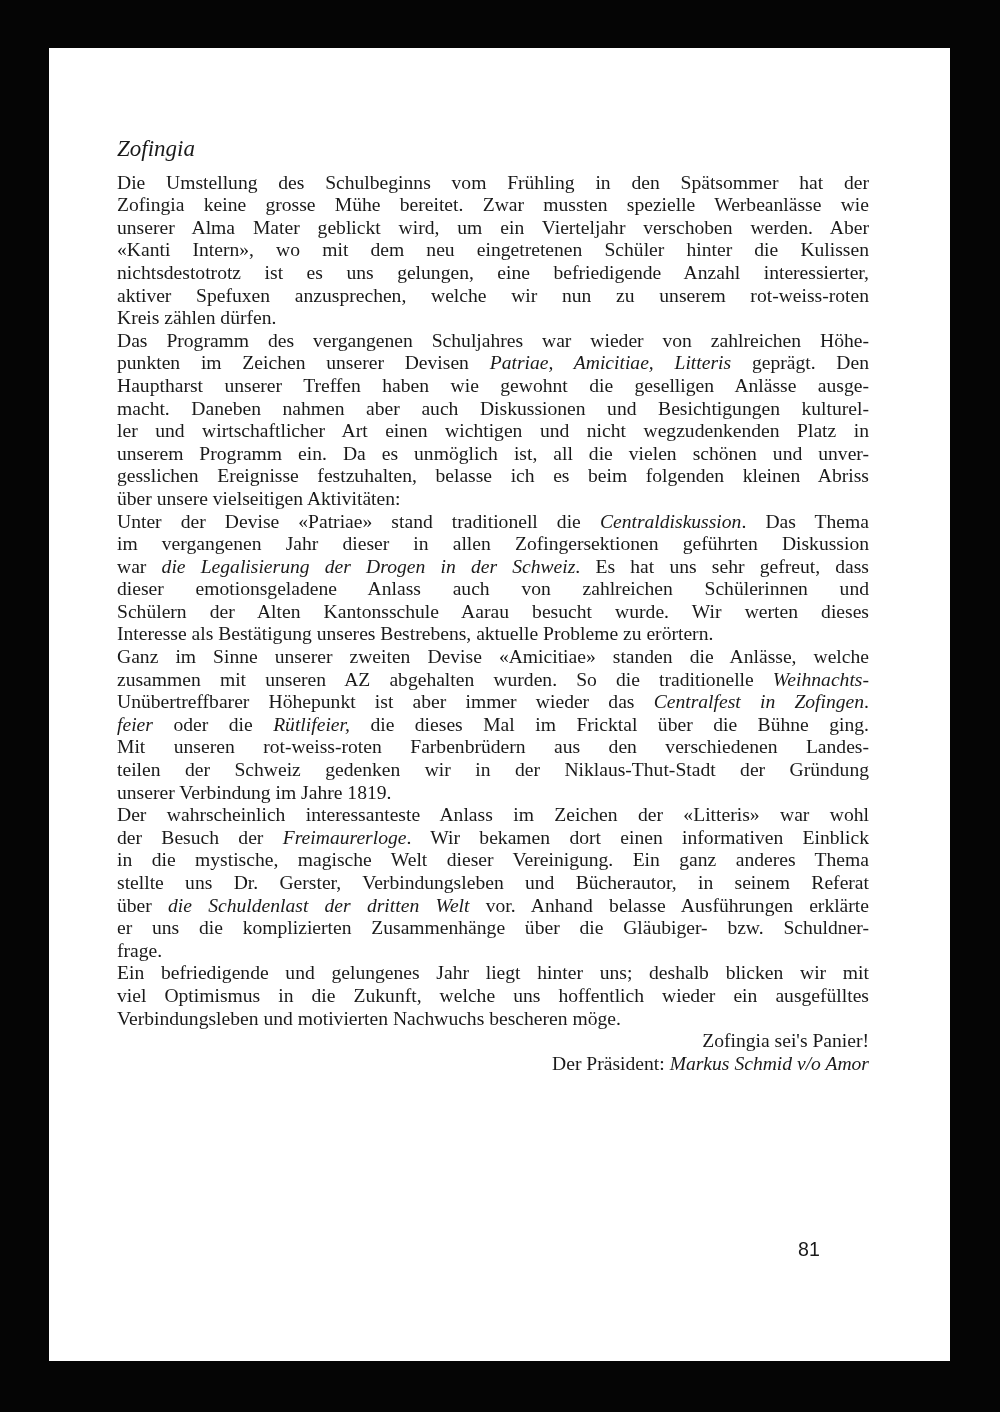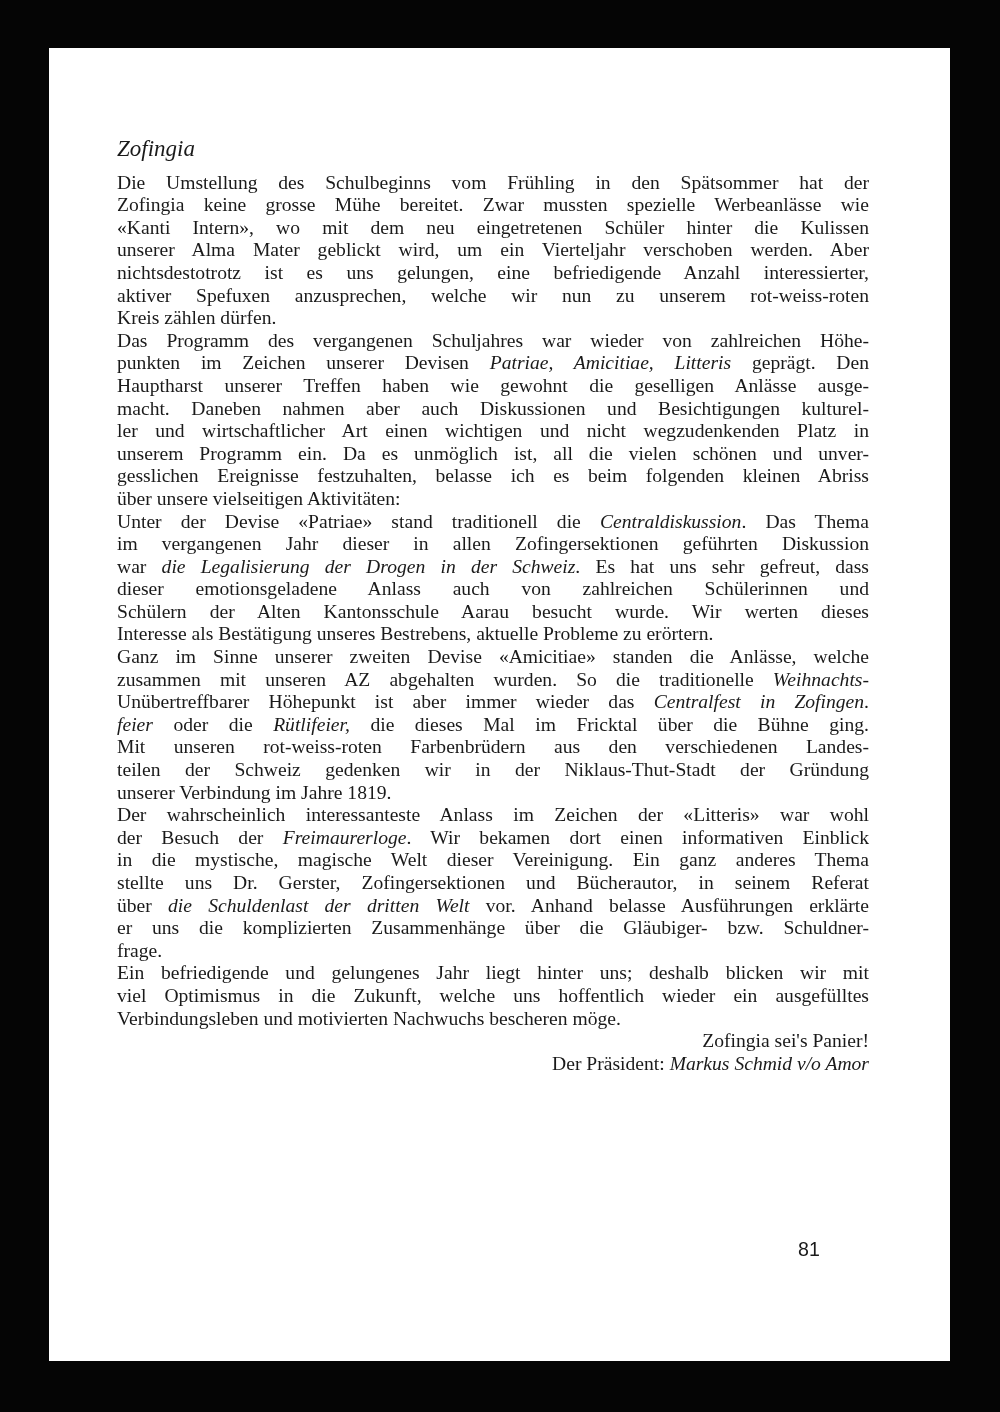--- a/index.html
+++ b/index.html
@@ -62,22 +62,22 @@
 </head>
 <body>
 
 <div class="page">
   <div class="content">
     <h2 class="heading">Zofingia</h2>
     <div id="paragraphs">
         <p class="para">
           <span class="line"><span>Die Umstellung des Schulbeginns vom Frühling in den Spätsommer hat der</span></span>
           <span class="line"><span>Zofingia keine grosse Mühe bereitet. Zwar mussten spezielle Werbeanlässe wie</span></span>
+          <span class="line"><span>unserer Alma Mater geblickt wird, um ein Vierteljahr verschoben werden. Aber</span></span>
           <span class="line"><span>«Kanti Intern», wo mit dem neu eingetretenen Schüler hinter die Kulissen</span></span>
-          <span class="line"><span>unserer Alma Mater geblickt wird, um ein Vierteljahr verschoben werden. Aber</span></span>
           <span class="line"><span>nichtsdestotrotz ist es uns gelungen, eine befriedigende Anzahl interessierter,</span></span>
           <span class="line"><span>aktiver Spefuxen anzusprechen, welche wir nun zu unserem rot-weiss-roten</span></span>
           <span class="line last"><span>Kreis zählen dürfen.</span></span>
         </p>
         <p class="para">
           <span class="line"><span>Das Programm des vergangenen Schuljahres war wieder von zahlreichen Höhe-</span></span>
           <span class="line"><span>punkten im Zeichen unserer Devisen </span><i>Patriae, Amicitiae, Litteris</i><span> geprägt. Den</span></span>
           <span class="line"><span>Hauptharst unserer Treffen haben wie gewohnt die geselligen Anlässe ausge-</span></span>
           <span class="line"><span>macht. Daneben nahmen aber auch Diskussionen und Besichtigungen kulturel-</span></span>
           <span class="line"><span>ler und wirtschaftlicher Art einen wichtigen und nicht wegzudenkenden Platz in</span></span>
@@ -99,21 +99,21 @@
           <span class="line"><span>Unübertreffbarer Höhepunkt ist aber immer wieder das </span><i>Centralfest in Zofingen</i><span>.</span></span>
           <span class="line"><i>feier</i><span> oder die </span><i>Rütlifeier,</i><span> die dieses Mal im Fricktal über die Bühne ging.</span></span>
           <span class="line"><span>Mit unseren rot-weiss-roten Farbenbrüdern aus den verschiedenen Landes-</span></span>
           <span class="line"><span>teilen der Schweiz gedenken wir in der Niklaus-Thut-Stadt der Gründung</span></span>
           <span class="line last"><span>unserer Verbindung im Jahre 1819.</span></span>
         </p>
         <p class="para">
           <span class="line"><span>Der wahrscheinlich interessanteste Anlass im Zeichen der «Litteris» war wohl</span></span>
           <span class="line"><span>der Besuch der </span><i>Freimaurerloge</i><span>. Wir bekamen dort einen informativen Einblick</span></span>
           <span class="line"><span>in die mystische, magische Welt dieser Vereinigung. Ein ganz anderes Thema</span></span>
-          <span class="line"><span>stellte uns Dr. Gerster, Zofingersektionen und Bücherautor, in seinem Referat</span></span>
+          <span class="line"><span>stellte uns Dr. Gerster, Verbindungsleben und Bücherautor, in seinem Referat</span></span>
           <span class="line"><span>über </span><i>die Schuldenlast der dritten Welt</i><span> vor. Anhand belasse Ausführungen erklärte</span></span>
           <span class="line"><span>er uns die komplizierten Zusammenhänge über die Gläubiger- bzw. Schuldner-</span></span>
           <span class="line last"><span>frage.</span></span>
         </p>
         <p class="para">
           <span class="line"><span>Ein befriedigende und gelungenes Jahr liegt hinter uns; deshalb blicken wir mit</span></span>
           <span class="line"><span>viel Optimismus in die Zukunft, welche uns hoffentlich wieder ein ausgefülltes</span></span>
           <span class="line last"><span>Verbindungsleben und motivierten Nachwuchs bescheren möge.</span></span>
         </p>
       </div>

